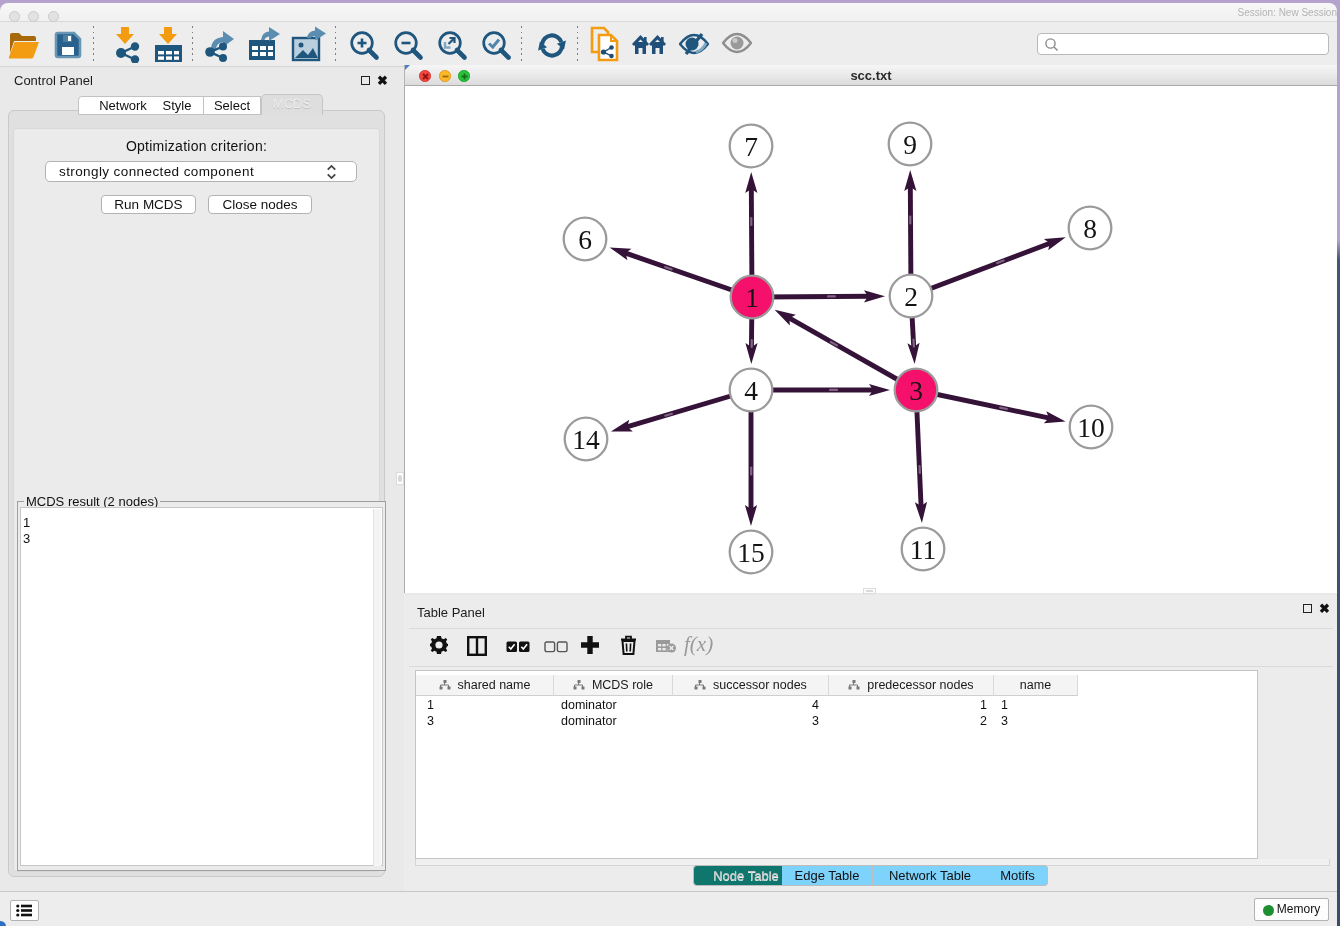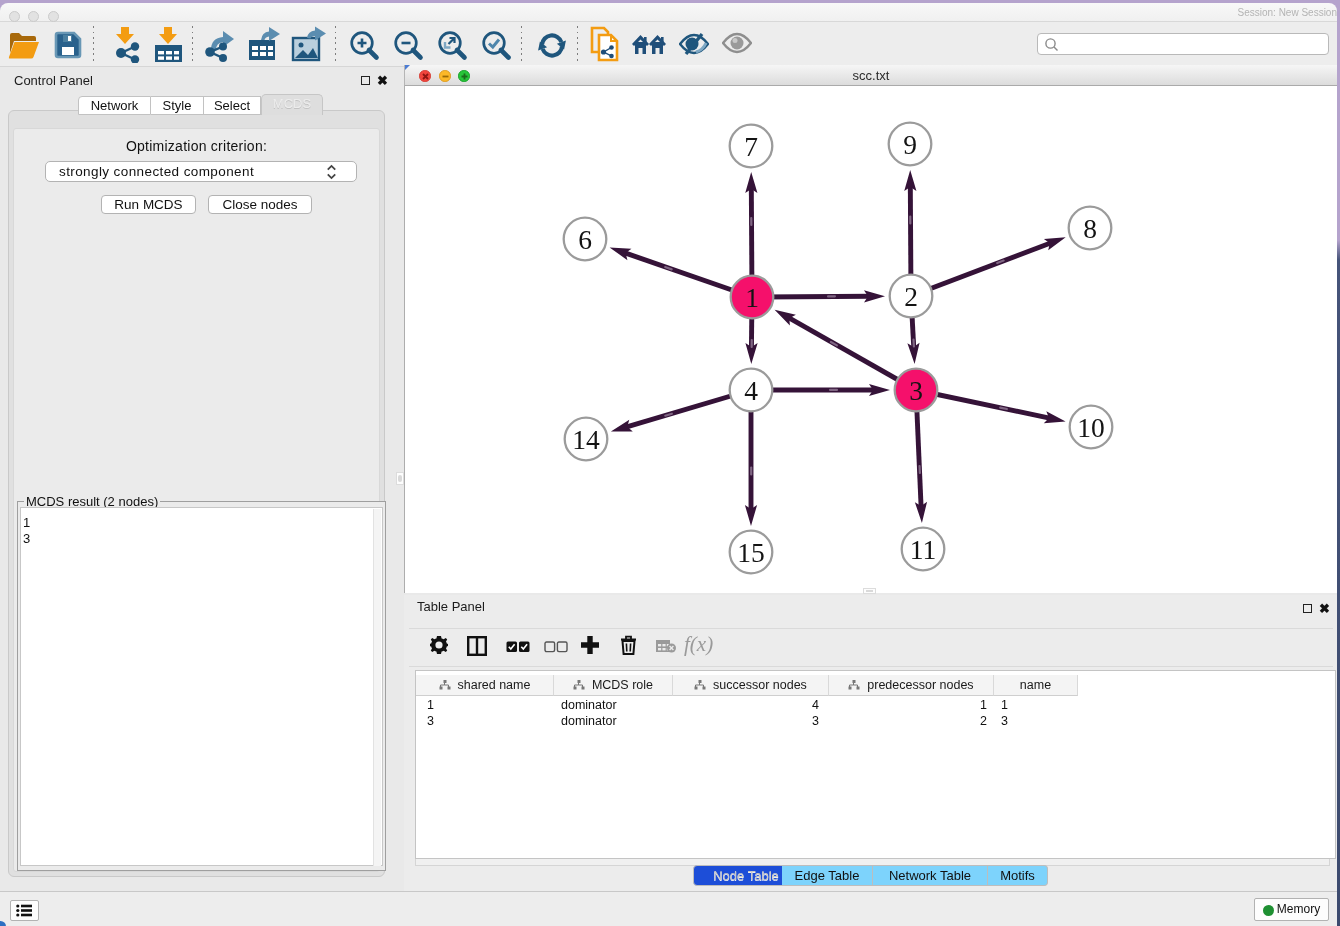--- a/index.html
+++ b/index.html
@@ -27,27 +27,27 @@
 #selbox{left:31px;top:32px;width:312px;height:21px;background:#fff;border:1px solid #b3b3b3;border-radius:5px;font-size:13.5px;letter-spacing:0.4px;color:#111;line-height:19px;padding-left:13px}
 .btn{position:absolute;top:66px;height:19px;background:#fff;border:1px solid #b3b3b3;border-radius:4px;font-size:13.5px;color:#111;text-align:center;line-height:17px}
 #fieldset{left:3px;top:372px;width:369px;height:370px;border:1px solid #9f9f9f;background:#ebebeb}
 #fslegend{position:absolute;left:6px;top:-8px;background:#ebebeb;padding:0 2px;font-size:13px;color:#111}
 #fsbox{position:absolute;left:2px;top:5px;width:363px;height:359px;background:#fff;border:1px solid #c7c7c7}
 #fsbox .itm{font-size:13px;color:#111;line-height:15.5px;padding-left:2px}
 #fsscroll{position:absolute;right:1px;top:1px;width:8px;height:357px;background:#f4f4f4;border-left:1px solid #e2e2e2}
 
 #cwin{left:404px;top:65px;width:933px;height:528px}
 #ctitle{position:absolute;left:0;top:0;width:933px;height:21px;background:linear-gradient(#f6f6f6,#dcdcdc);border-bottom:1px solid #aaa;border-left:1px solid #b5b5b5}
-#ctitle .t{width:100%;text-align:center;font-size:13px;font-weight:normal;color:#2a2a2a;line-height:21px}
+#ctitle .t{width:100%;text-align:center;font-size:13px;font-weight:bold;color:#2a2a2a;line-height:21px}
 .tl{position:absolute;top:5px;width:11.5px;height:11.5px;border-radius:50%}.tl svg{display:block;margin:0.4px auto 0}
 #canvas{position:absolute;left:0;top:21px;width:933px;height:507px;background:#fff;border-left:1px solid #adadad}
 
 #tpanel{left:404px;top:595px;width:933px;height:296px;background:#ececec}
 #ttoolstrip{position:absolute;left:5px;top:33px;width:924px;height:39px;border-top:1px solid #dadada;border-bottom:1px solid #dadada}
-#ttable{position:absolute;left:11px;top:75px;width:921px;height:189px;background:#fff;border:1px solid #c4c4c4}
+#ttable{position:absolute;left:11px;top:75px;width:843px;height:189px;background:#fff;border:1px solid #c4c4c4}
 .hcell{position:absolute;top:4px;height:21px;background:#f4f4f4;border-right:1px solid #d9d9d9;border-bottom:1px solid #cfcfcf;font-size:12.5px;color:#1a1a1a;text-align:center;line-height:21px}
 .dcell{position:absolute;height:18px;font-size:12.5px;color:#111;line-height:18px}
 #tscroll{position:absolute;left:11px;top:264px;width:915px;height:7px;background:#f0f0f0;border:1px solid #d5d5d5;border-top:none}
 .btab{position:absolute;top:270px;height:21px;background:#7dd3fc;border:1px solid #bdbdbd;font-size:13px;color:#111;text-align:center;line-height:20px}
 
 #statusbar{left:0;top:891px;width:1337px;height:35px;background:#ededed;border-top:1px solid #c8c8c8}
 #sbtn{position:absolute;left:10px;top:8px;width:29px;height:21px;background:#fdfdfd;border:1px solid #b2b2b2;border-radius:2px}
 #membtn{position:absolute;left:1254px;top:6px;width:75px;height:23px;background:#fdfdfd;border:1px solid #b2b2b2;border-radius:2px;font-size:12px;color:#111;line-height:21px;text-align:center;padding-left:14px}
 #memdot{position:absolute;left:8px;top:6px;width:11px;height:11px;border-radius:50%;background:#1e8f31}
 #canvas svg{display:block}
@@ -197,21 +197,21 @@
     <div class="vsep" style="left:577px"></div>
     <div id="searchbox"><svg width="16" height="16" viewBox="0 0 16 16" style="margin:3px 0 0 6px">
         <circle cx="6.5" cy="6.5" r="4.6" fill="none" stroke="#8a8a8a" stroke-width="1.4"></circle>
         <path d="M10 10 L13.5 13.5" stroke="#8a8a8a" stroke-width="1.4"></path>
       </svg></div>
   </div>
 <div class="abs" id="cpanel">
   <div class="ptitle abs" style="left:14px;top:6px">Control Panel</div>
   <div class="flticon" style="left:361px;top:9px"></div>
   <div class="xicon" style="left:377px;top:9px">✖</div>
-  <div class="tab" style="left:78px;width:73px;border-radius:4px 0 0 0">Network</div>
+  <div class="tab" style="left:78px;width:90px;border-radius:4px 0 0 0">Network</div>
   <div class="tab" style="left:151px;width:53px;border-left:none">Style</div>
   <div class="tab" style="left:204px;width:57px;border-left:none">Select</div>
   <div class="tab" id="tabmcds" style="left:261px;width:62px">MCDS</div>
   <div class="abs" id="cpinner">
       <div id="cpinner2">
     <div class="abs" id="optlabel">Optimization criterion:</div>
     <div class="abs" id="selbox">strongly connected component
       <svg style="position:absolute;right:19px;top:2px" width="11" height="16" viewBox="0 0 10 15">
             <path d="M1.5 5.2 L5 1.8 L8.5 5.2 M1.5 9.8 L5 13.2 L8.5 9.8" fill="none" stroke="#444" stroke-width="1.7"></path>
           </svg>
@@ -323,21 +323,21 @@
       </svg>
   </div>
 </div>
 <div class="abs" style="left:396px;top:472px;width:8px;height:13px;background:#fdfdfd;border:1px solid #dcdcdc">
     <div style="margin:2px 1px;width:4px;height:7px;background:#d9d9d9;border-radius:2px"></div>
   </div>
 <div class="abs" style="left:863px;top:588px;width:13px;height:6px;background:#fdfdfd;border:1px solid #dcdcdc">
     <div style="margin:1px 2px;width:7px;height:2px;background:#d9d9d9"></div>
   </div>
 <div class="abs" id="tpanel">
-  <div class="ptitle abs" style="left:13px;top:4px">Table Panel</div>
+  <div class="ptitle abs" style="left:13px;top:10px">Table Panel</div>
   <div class="flticon" style="left:899px;top:9px"></div>
   <div class="xicon" style="left:915px;top:9px">✖</div>
   <div class="abs" id="ttoolstrip">
       <div style="position:absolute;left:21px;top:7px"><svg width="18" height="18" viewBox="0 0 18 18">
           <path fill="#111" d="M9 0 L11 0 L11.6 2.4 A7 7 0 0 1 13.6 3.2 L15.8 2 L17.2 3.4 L16 5.6 A7 7 0 0 1 16.8 7.6 L18 8 L18 10 L16.8 10.4 A7 7 0 0 1 16 12.4 L17.2 14.6 L15.8 16 L13.6 14.8 A7 7 0 0 1 11.6 15.6 L11 18 L7 18 L6.4 15.6 A7 7 0 0 1 4.4 14.8 L2.2 16 L0.8 14.6 L2 12.4 A7 7 0 0 1 1.2 10.4 L-1 10 L-1 8 L1.2 7.6 A7 7 0 0 1 2 5.6 L0.8 3.4 L2.2 2 L4.4 3.2 A7 7 0 0 1 6.4 2.4 L7 0 Z M9 5.4 A3.6 3.6 0 1 0 9 12.6 A3.6 3.6 0 1 0 9 5.4 Z"></path>
         </svg></div>
       <div style="position:absolute;left:58px;top:7px"><svg width="20" height="20" viewBox="0 0 20 20">
           <rect x="1.2" y="1.2" width="17.6" height="17.6" fill="none" stroke="#111" stroke-width="2.4"></rect>
           <line x1="10" y1="1" x2="10" y2="19" stroke="#111" stroke-width="2.4"></line>
         </svg></div>
@@ -414,21 +414,21 @@
       <div class="dcell" style="left:257px;width:146px;top:25px;text-align:right">4</div>
       <div class="dcell" style="left:413px;width:158px;top:25px;text-align:right">1</div>
       <div class="dcell" style="left:585px;top:25px">1</div>
       <div class="dcell" style="left:11px;top:41px">3</div>
       <div class="dcell" style="left:145px;top:41px">dominator</div>
       <div class="dcell" style="left:257px;width:146px;top:41px;text-align:right">3</div>
       <div class="dcell" style="left:413px;width:158px;top:41px;text-align:right">2</div>
       <div class="dcell" style="left:585px;top:41px">3</div>
     </div>
   <div class="abs" id="tscroll"></div>
-  <div class="btab" style="left:289px;width:106px;background:#1d4ed8;color:#c9c9c9;text-shadow:0 1px 0 #efefef;border-radius:4px 0 0 4px">Node Table</div>
+  <div class="btab" style="left:289px;width:106px;background:#0f766e;color:#c9c9c9;text-shadow:0 1px 0 #efefef;border-radius:4px 0 0 4px">Node Table</div>
   <div class="btab" style="left:378px;width:91px;border-left:none">Edge Table</div>
   <div class="btab" style="left:469px;width:115px;border-left:none">Network Table</div>
   <div class="btab" style="left:584px;width:60px;border-left:none;border-radius:0 4px 4px 0">Motifs</div>
 </div>
 <div class="abs" id="statusbar">
   <div id="sbtn"><svg width="17" height="13" viewBox="0 0 17 13" style="margin:3px 5px">
         <g fill="#111">
           <circle cx="1.8" cy="2" r="1.6"></circle>
           <circle cx="1.8" cy="6.5" r="1.6"></circle>
           <circle cx="1.8" cy="11" r="1.6"></circle>

